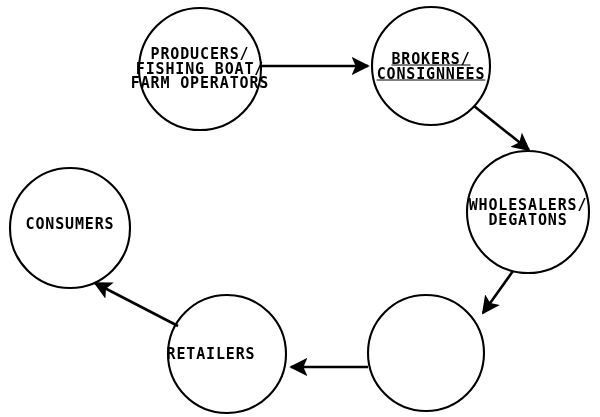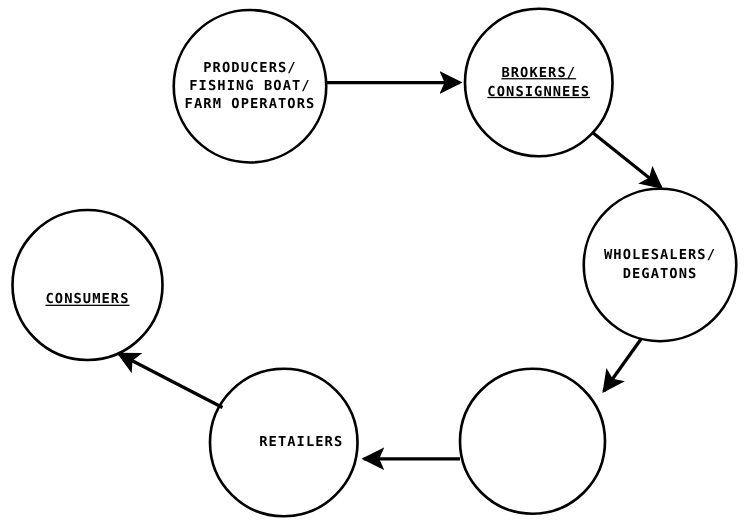--- a/index.html
+++ b/index.html
@@ -36,21 +36,21 @@
   }
   .arrow-head {
     fill: #000000;
     stroke: none;
   }
   .node-label {
     position: absolute;
     text-align: center;
     color: #000000;
     font-family: "DejaVu Sans Mono", "Liberation Mono", monospace;
-    font-size: 11px;
+    font-size: 15px;
     font-weight: 700;
     letter-spacing: 0.85px;
     line-height: 14.5px;
     white-space: pre;
     transform: translate(-50%, -50%);
     pointer-events: none;
     -webkit-font-smoothing: none;
   }
 </style>
 </head>
@@ -87,17 +87,17 @@
 FISHING BOAT/
 FARM OPERATORS</div>
 
   <div class="node-label" style="left:431px; top:66px;text-decoration:underline;">BROKERS/
 CONSIGNNEES</div>
 
   <div class="node-label" style="left:528px; top:212px;">WHOLESALERS/
 DEGATONS</div>
 
 
-  <div class="node-label" style="left:241px; top:354px;">RETAILERS</div>
+  <div class="node-label" style="left:211px; top:354px;">RETAILERS</div>
 
-  <div class="node-label" style="left:70px; top:240px;text-decoration:underline;">CONSUMERS</div>
+  <div class="node-label" style="left:70px; top:224px;">CONSUMERS</div>
 
 </div>
 
 </body></html>

